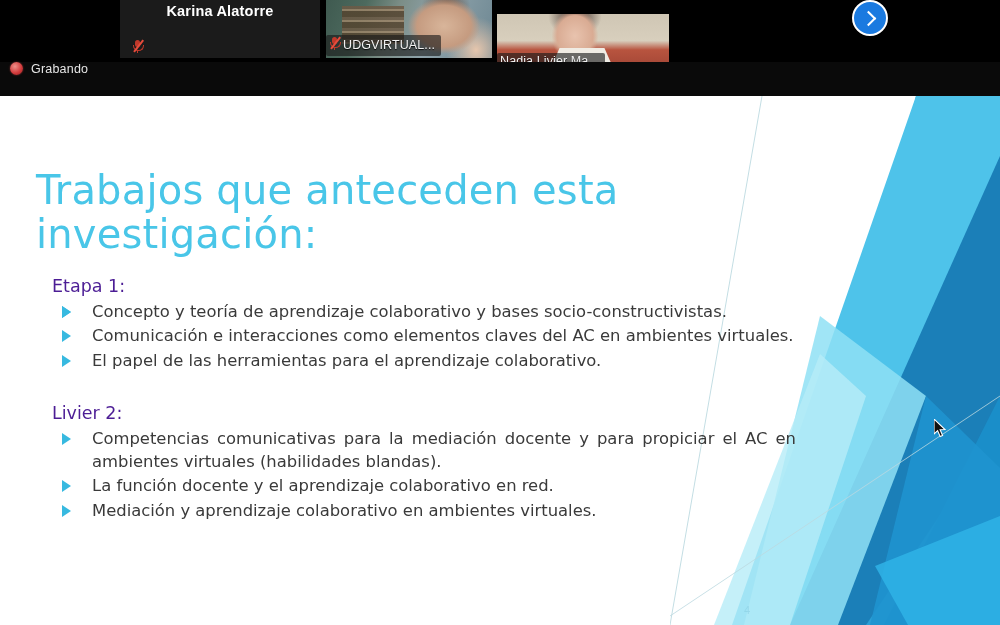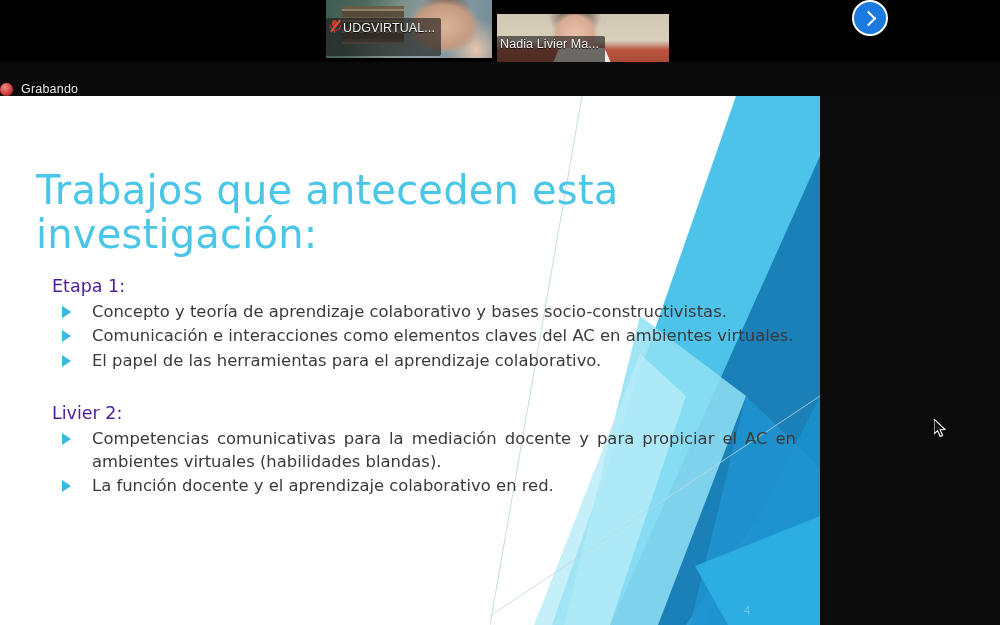--- a/index.html
+++ b/index.html
@@ -4,21 +4,21 @@
 <style>
   html,body{margin:0;padding:0;background:#000;}
   body{width:1000px;height:625px;overflow:hidden;
        font-family:"Liberation Sans","DejaVu Sans",sans-serif;}
   #app{position:relative;width:1000px;height:625px;background:#0b0b0b;overflow:hidden;}
 
   
   .filmstrip{position:absolute;left:0;top:0;width:1000px;height:62px;background:#000;}
   .tile{position:absolute;top:0;height:58px;overflow:hidden;background:#141414;}
   .tile .nameplate{position:absolute;left:0;bottom:2px;display:flex;align-items:center;
-      gap:3px;padding:1px 6px 19px 3px;background:rgba(25,25,25,.62);border-radius:2px;
+      gap:3px;padding:1px 6px 2px 3px;background:rgba(25,25,25,.62);border-radius:2px;
       max-width:94%;}
   .tile .nameplate span.nm{color:#f2f2f2;font-size:12.5px;white-space:nowrap;
       overflow:hidden;text-overflow:clip;letter-spacing:.1px;
       text-shadow:0 1px 1px rgba(0,0,0,.9);}
   .tile.active{outline:2px solid #c9d64a;outline-offset:-2px;}
 
   
   #tile-karina{left:120px;width:200px;background:#1b1b1b;}
   #tile-karina .solo-name{position:absolute;left:0;right:0;top:3px;text-align:center;
       color:#fff;font-size:14.5px;font-weight:bold;letter-spacing:.2px;}
@@ -65,28 +65,28 @@
 
   
   #next-btn{position:absolute;left:852px;top:0px;width:36px;height:36px;border-radius:50%;
       background:#1a7ae0;border:2.5px solid #ffffff;box-sizing:border-box;
       display:flex;align-items:center;justify-content:center;cursor:pointer;}
   #next-btn .chev{width:9px;height:9px;border-right:2.6px solid #fff;border-top:2.6px solid #fff;
       transform:rotate(45deg);margin-left:-3px;}
 
   
   .recbar{position:absolute;left:0;top:62px;width:1000px;height:34px;background:#0a0a0a;
-      display:flex;align-items:flex-end;gap:8px;padding-left:0;box-sizing:border-box;}
+      display:flex;align-items:flex-start;gap:8px;padding-left:10px;box-sizing:border-box;}
   .rec-dot{width:13px;height:13px;border-radius:50%;
       background:radial-gradient(circle at 38% 34%,#f0908a 0%,#d0393a 58%,#8e1f21 100%);
       box-shadow:0 0 2px rgba(255,90,90,.5);}
   .rec-label{color:#e6e6e6;font-size:12.5px;letter-spacing:.2px;}
 
   
-  .slide{position:absolute;left:0;top:96px;width:820px;height:529px;background:#ffffff;overflow:hidden;}
+  .slide{position:absolute;left:0;top:96px;width:1000px;height:529px;background:#ffffff;overflow:hidden;}
 
   .deco{position:absolute;right:0;top:0;width:330px;height:529px;overflow:hidden;}
   .deco svg{display:block;width:330px;height:529px;}
 
   .slide-title{position:absolute;left:36px;top:72px;width:760px;
       font-size:40px;color:#49c6e8;letter-spacing:.2px;line-height:1.1;
       font-family:"DejaVu Sans","Liberation Sans",sans-serif;font-weight:400;}
 
   .body-area{position:absolute;left:50px;top:180px;width:746px;}
   .stage{margin-bottom:0;}
@@ -105,20 +105,31 @@
   
   #cursor{position:absolute;left:934px;top:419px;width:14px;height:20px;pointer-events:none;}
 </style>
 </head>
 <body>
 
 <div id="app">
 
   <div class="filmstrip">
 
+    <div class="tile" id="tile-karina">
+      <div class="solo-name">Karina Alatorre</div>
+      <div class="mute-only">
+        <div class="mic-muted">
+            <div class="body"></div>
+            <div class="arc"></div>
+            <div class="stem"></div>
+            <div class="slash"></div>
+          </div>
+      </div>
+    </div>
 
     <div class="tile" id="tile-udg">
       <div class="cam cam-udg">
         <div class="shelf"></div>
       </div>
       <div class="nameplate">
         <span>
           <span class="mic-muted" style="display:inline-block"><span class="body"></span><span class="arc"></span><span class="stem"></span><span class="slash"></span></span>
         </span>
         <span class="nm">UDGVIRTUAL...</span>
@@ -176,20 +187,21 @@
         </ul>
       </div>
 
       <div class="gap"></div>
 
       <div class="stage">
         <div class="stage-label">Livier 2:</div>
         <ul class="bullets">
           <li><span class="tri"></span><span>Competencias comunicativas para la mediación docente y para propiciar el AC en ambientes virtuales (habilidades blandas).</span></li>
           <li><span class="tri"></span><span>La función docente y el aprendizaje colaborativo en red.</span></li>
+          <li><span class="tri"></span><span>Mediación y aprendizaje colaborativo en ambientes virtuales.</span></li>
         </ul>
       </div>
     </div>
 
     <div class="slide-number">4</div>
   </div>
 
   <div id="cursor">
     <svg viewBox="0 0 14 20" width="14" height="20">
       <polygon points="0,0 0,15 3.6,11.6 6.2,17.6 8.6,16.5 6.1,10.8 11,10.6" fill="#111" stroke="#fff" stroke-width="1.1"></polygon>

